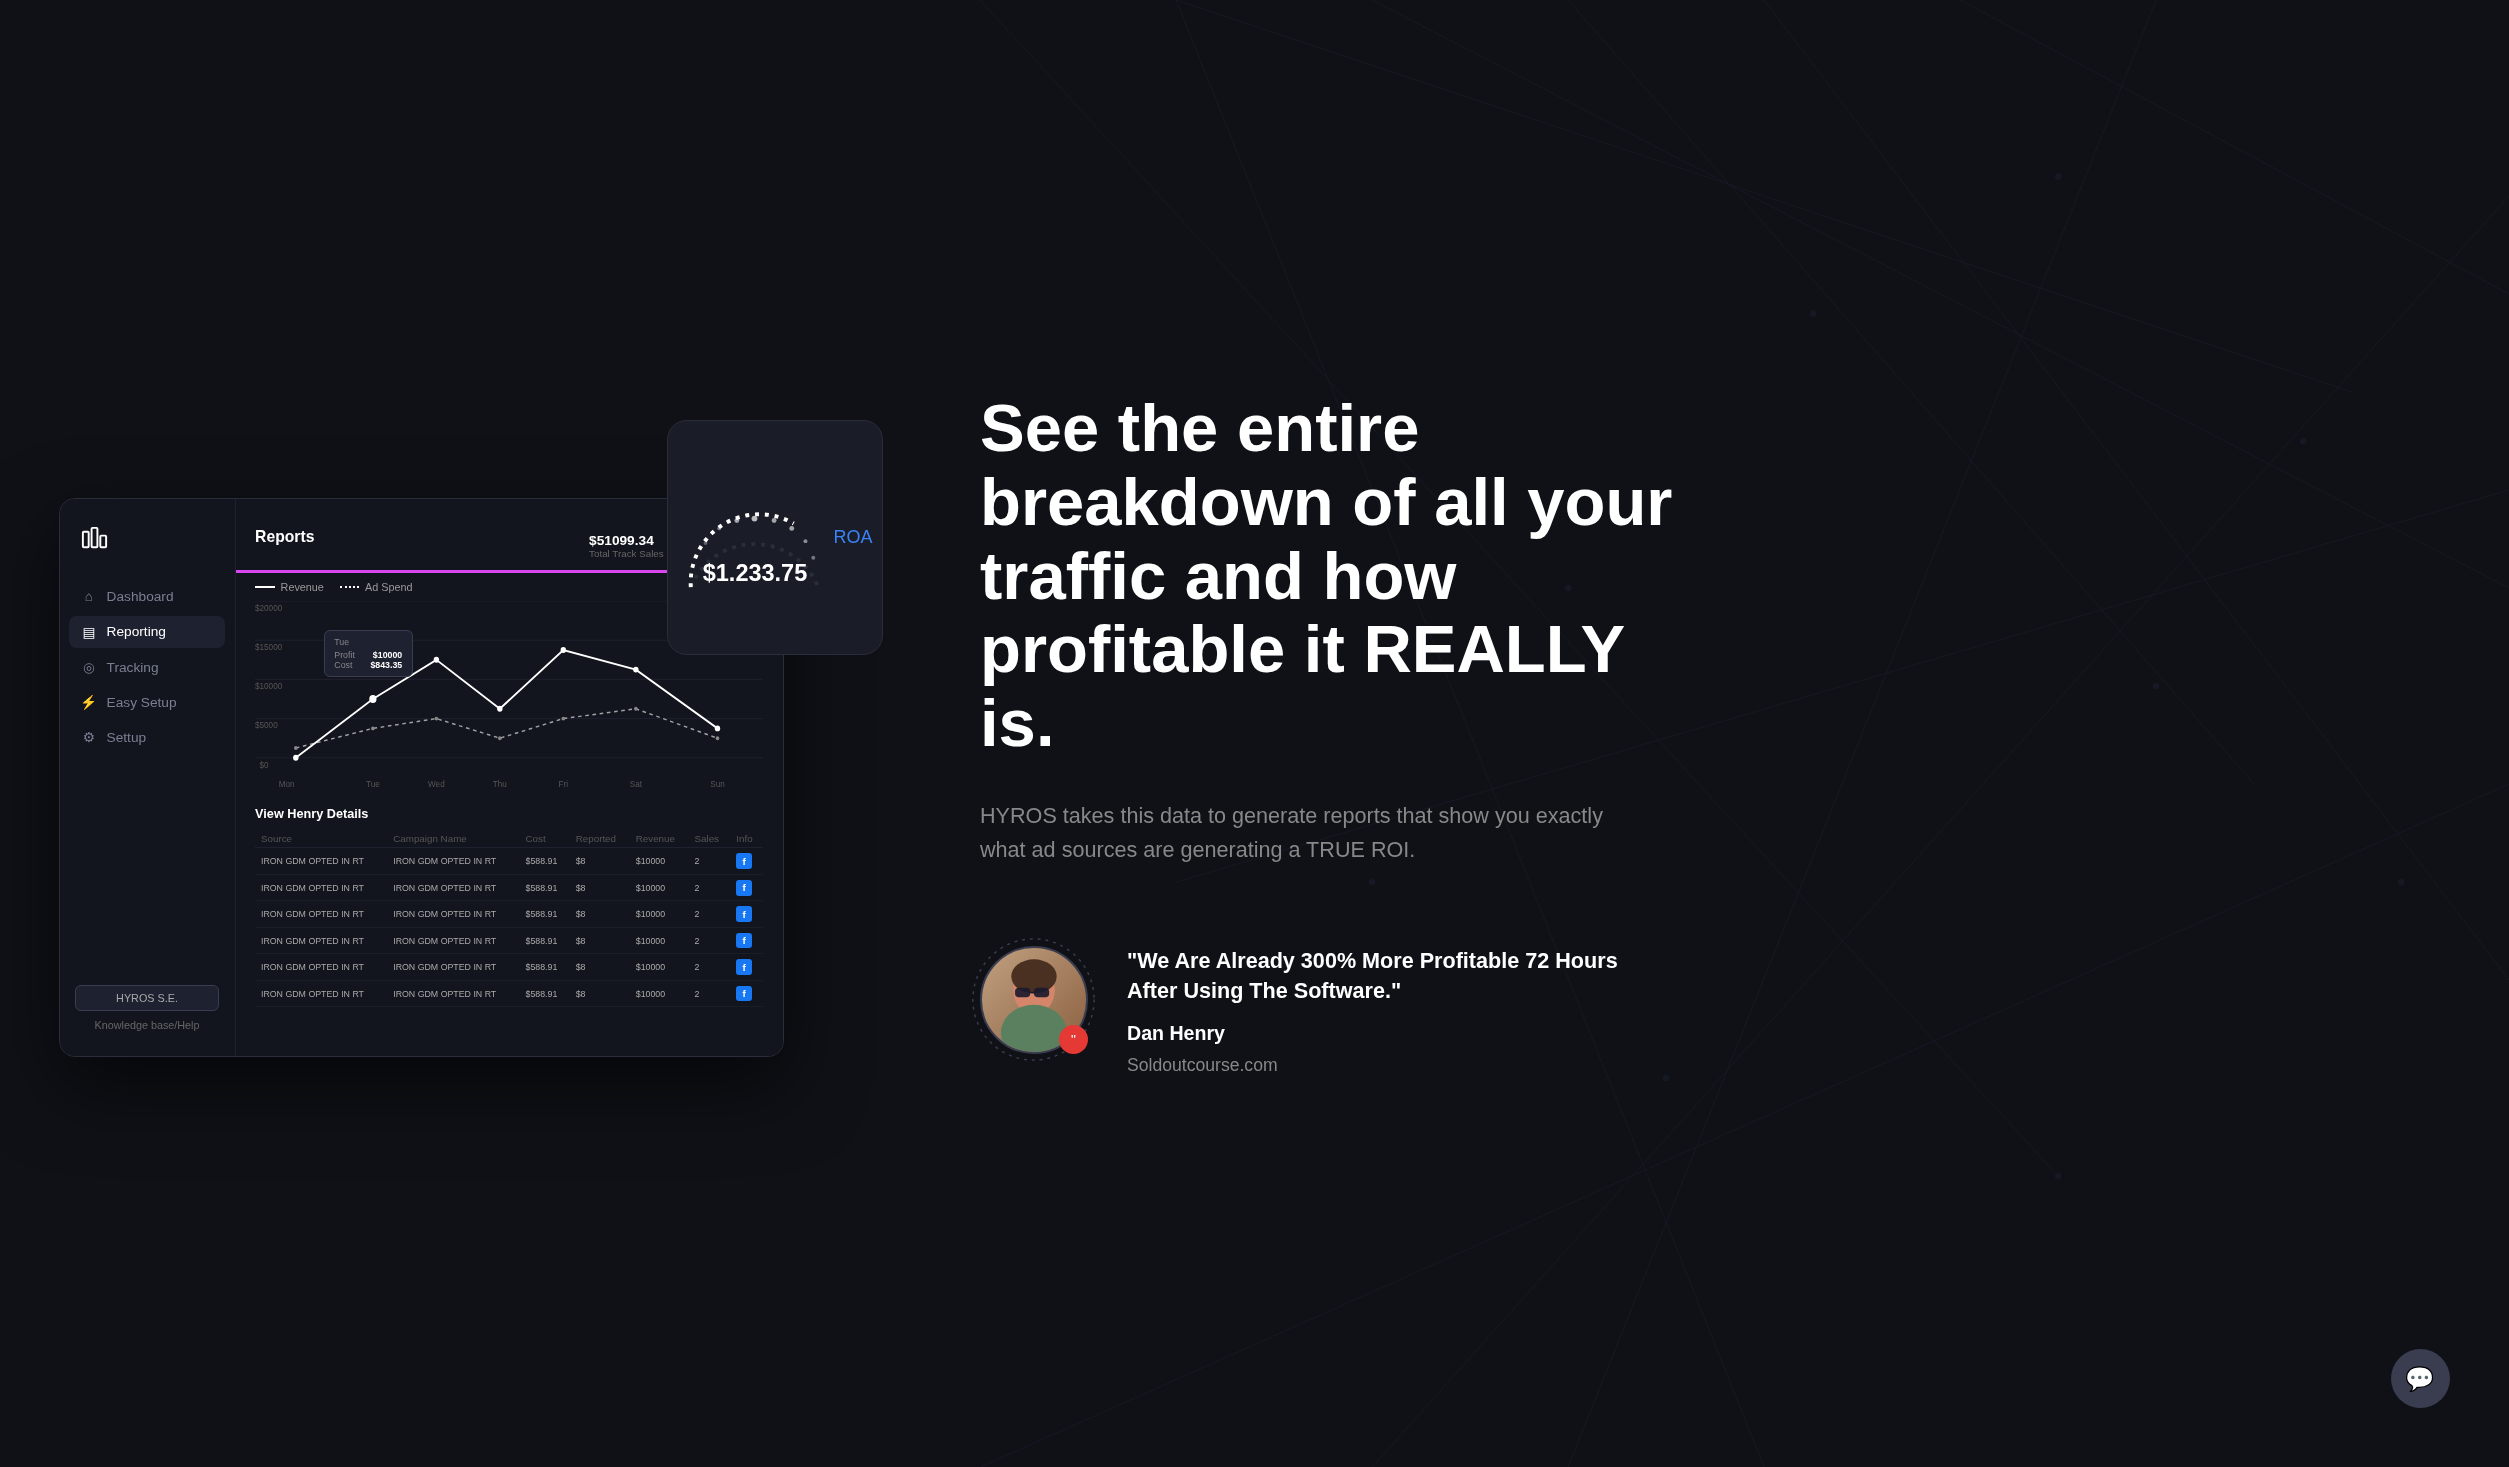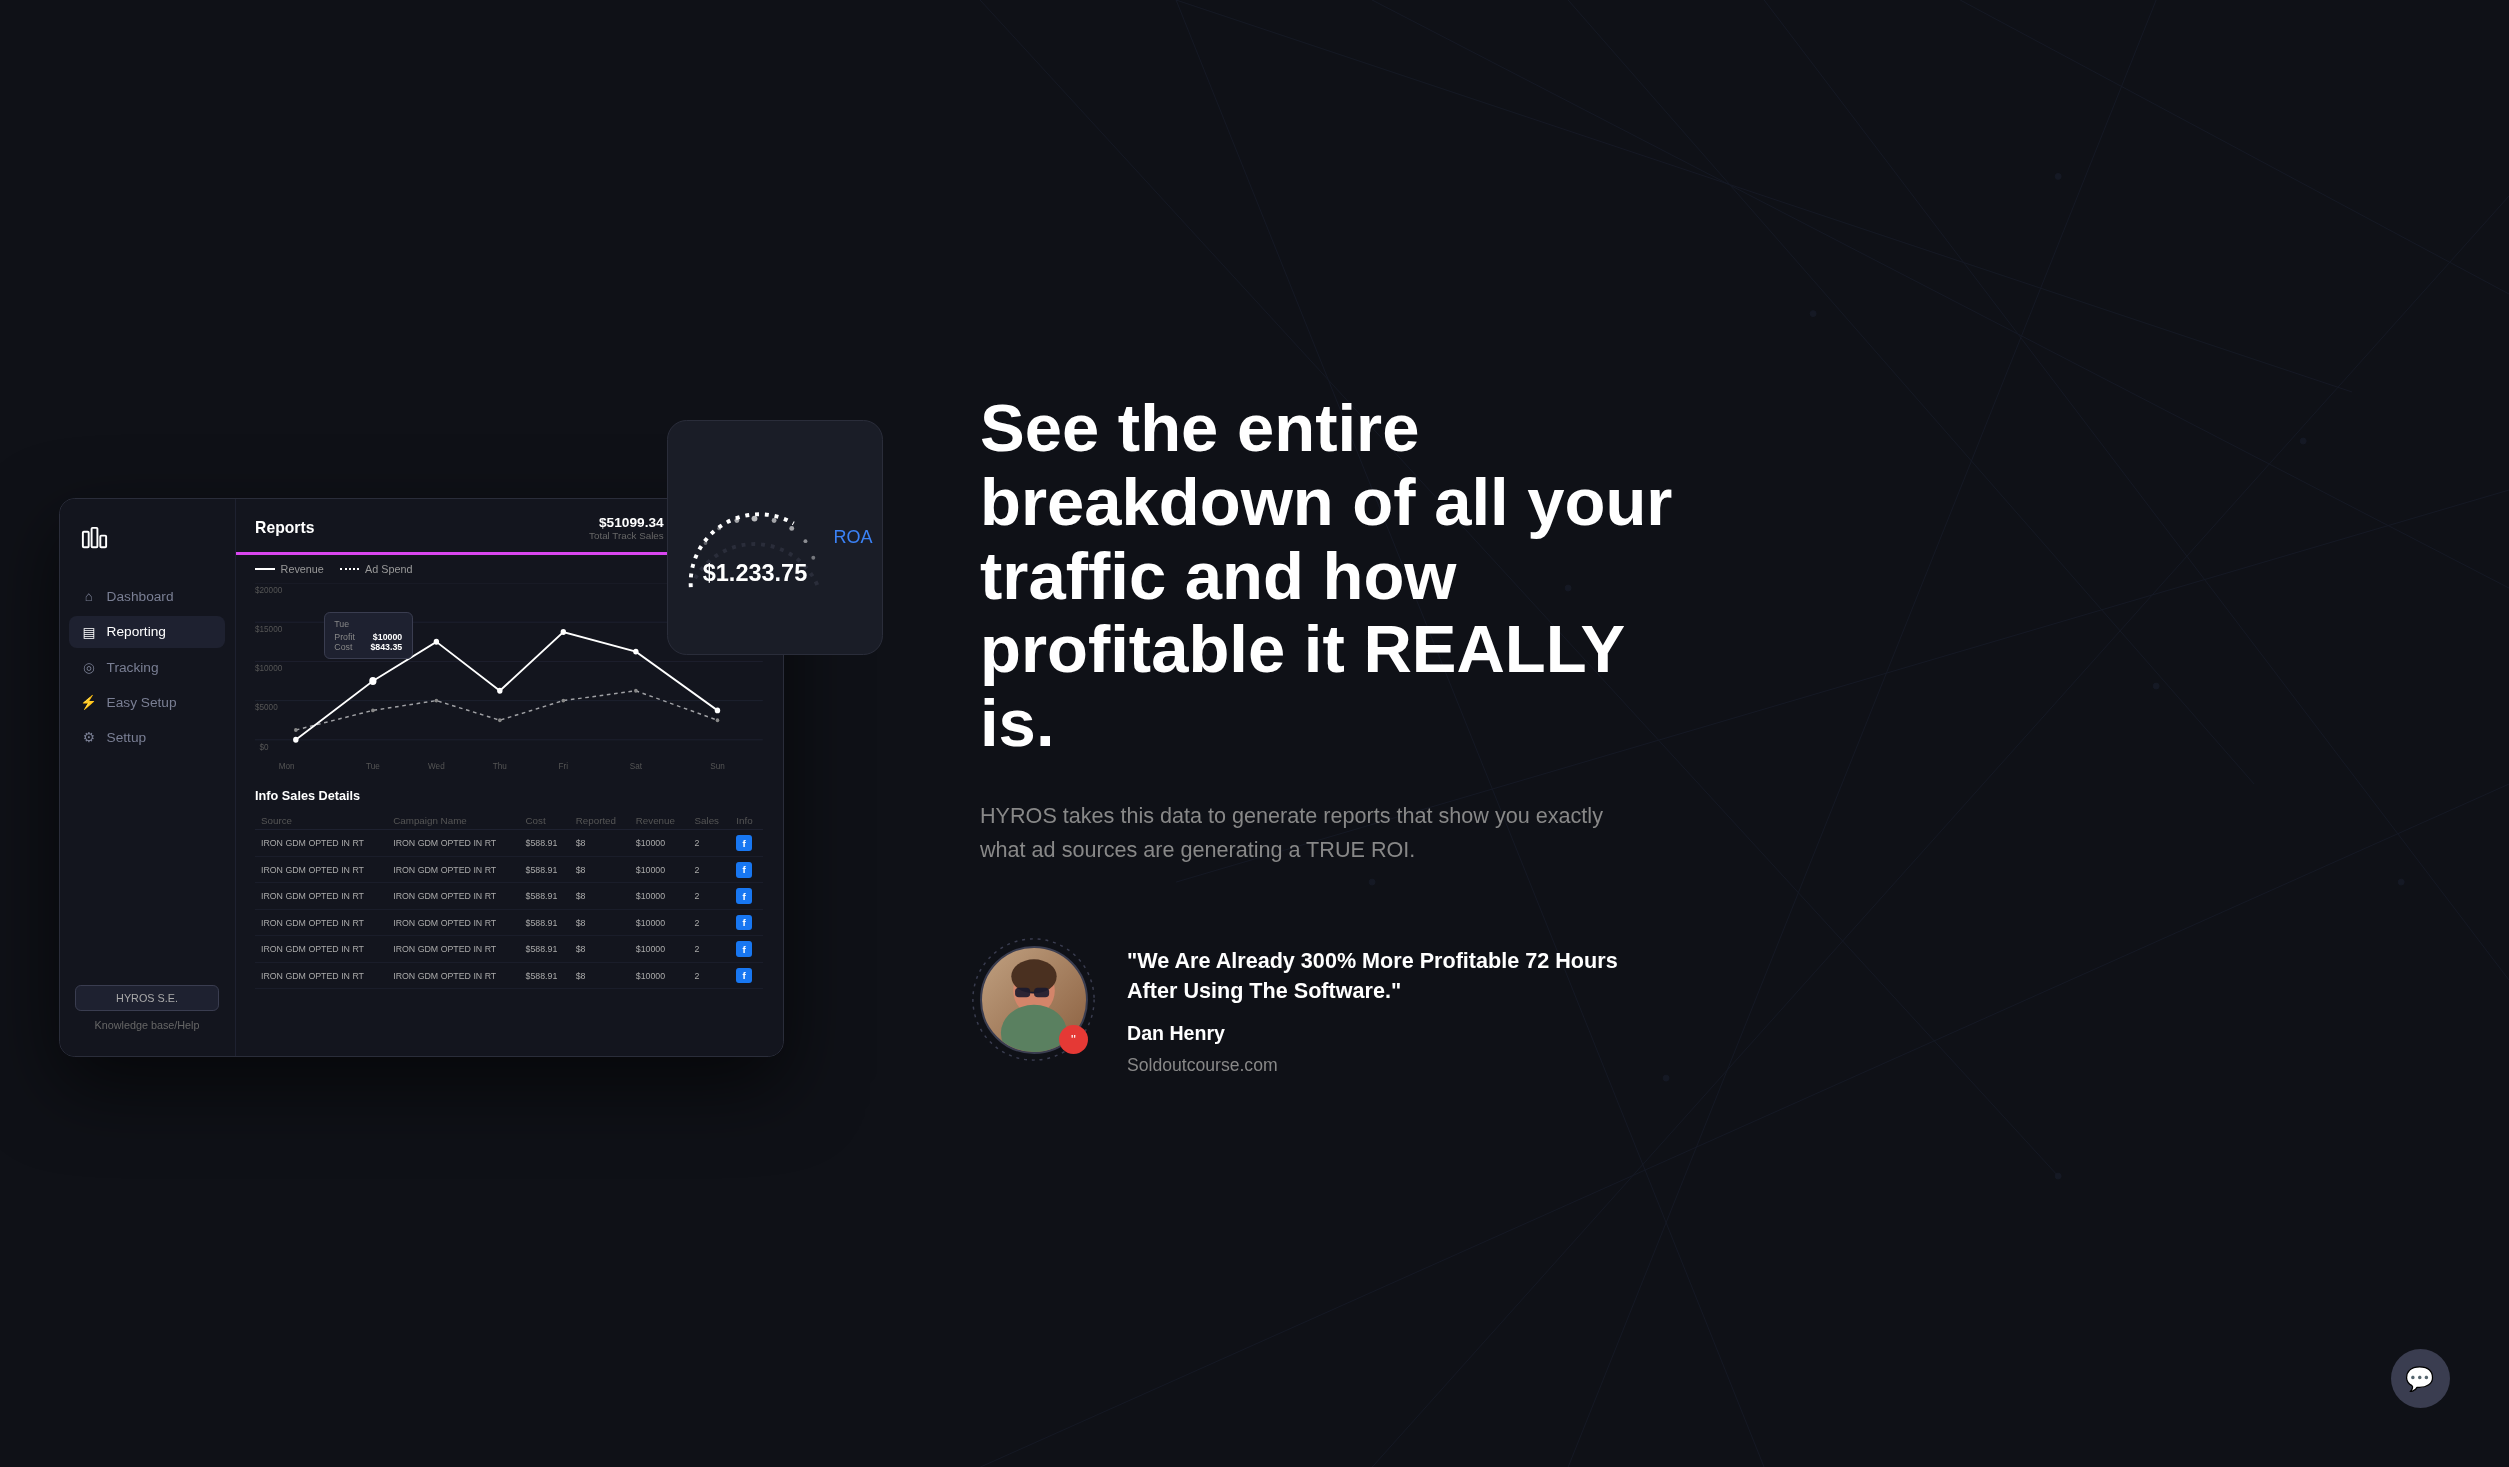--- a/index.html
+++ b/index.html
@@ -230,21 +230,22 @@
       font-size: 15.7px;
       font-weight: 600;
     }
 
     .reports-stats {
       display: flex;
       gap: 29px;
     }
 
     .stat-item {
-      text-align: right;
+      text-align: left;
+      margin-top: 18px;
     }
 
     .stat-value {
       color: #ffffff;
       font-size: 13.7px;
       font-weight: 700;
     }
 
     .stat-label {
       color: #666;
@@ -659,21 +660,21 @@
             <text x="130" y="190" fill="#555" font-size="9" text-anchor="middle">Tue</text>
             <text x="200" y="190" fill="#555" font-size="9" text-anchor="middle">Wed</text>
             <text x="270" y="190" fill="#555" font-size="9" text-anchor="middle">Thu</text>
             <text x="340" y="190" fill="#555" font-size="9" text-anchor="middle">Fri</text>
             <text x="420" y="190" fill="#555" font-size="9" text-anchor="middle">Sat</text>
             <text x="510" y="190" fill="#555" font-size="9" text-anchor="middle">Sun</text>
           </svg>
         </div>
 
         <div class="table-section">
-          <div class="view-sales-title">Info Sales Details</div>
+          <div class="view-sales-title">View Henry Details</div>
           <table class="data-table">
             <thead>
               <tr>
                 <th>Source</th>
                 <th>Campaign Name</th>
                 <th>Cost</th>
                 <th>Reported</th>
                 <th>Revenue</th>
                 <th>Sales</th>
                 <th>Info</th>

